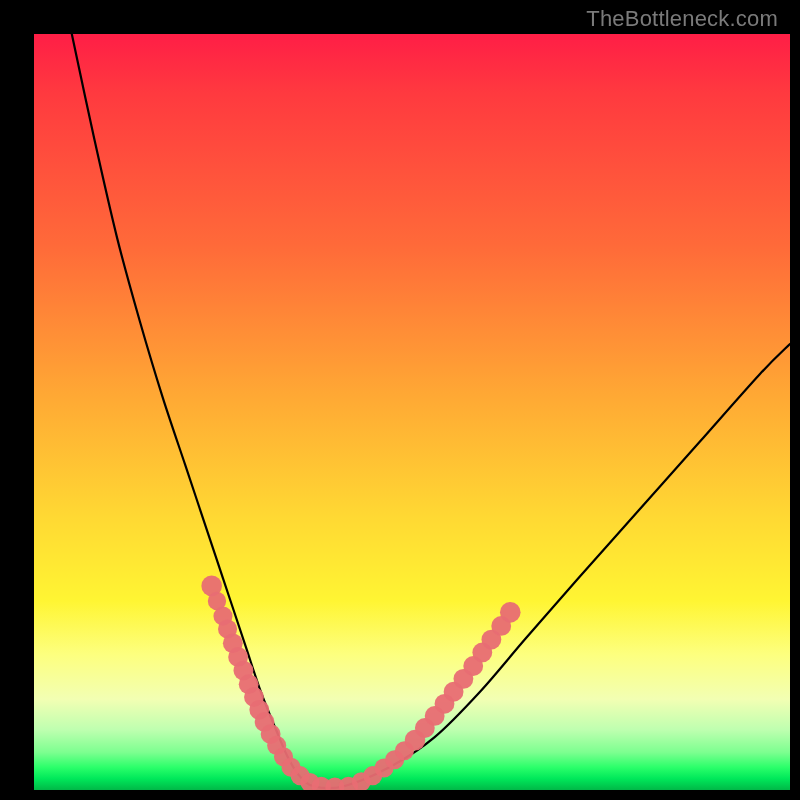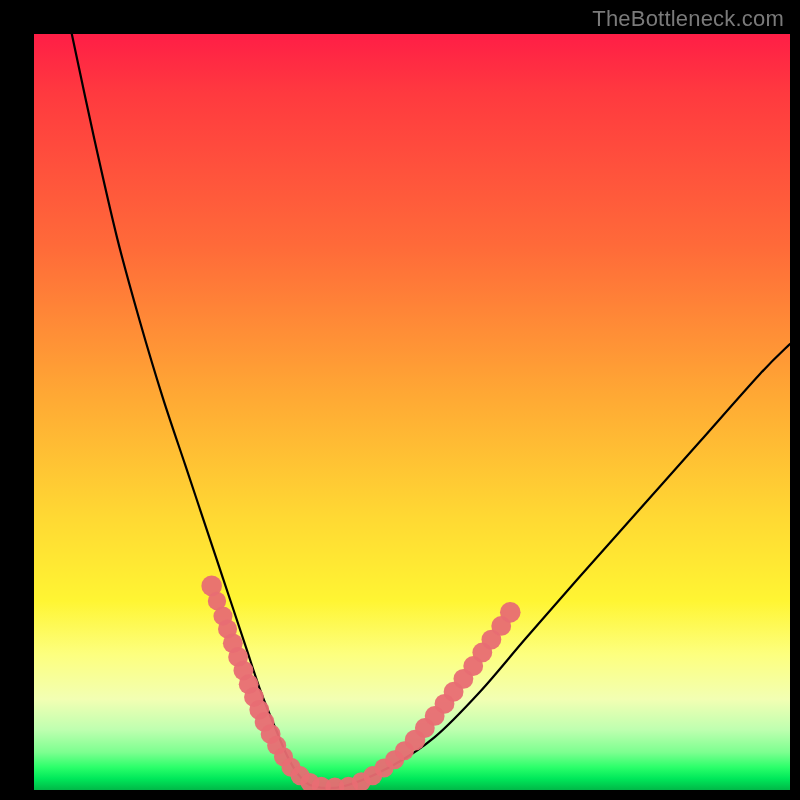--- a/index.html
+++ b/index.html
@@ -39,21 +39,21 @@
       #bfffb0 92%,
       #7dff90 95%,
       #2bff6a 97%,
       #00e85a 98.5%,
       #00b847 100%
     );
   }
   .watermark {
     position: absolute;
     top: 6px;
-    right: 16px;
+    right: 22px;
     color: #7a7a7a;
     font-size: 22px;
     font-weight: 500;
     letter-spacing: 0.2px;
     user-select: none;
   }
   svg.curve {
     position: absolute;
     left: 0;
     top: 0;

